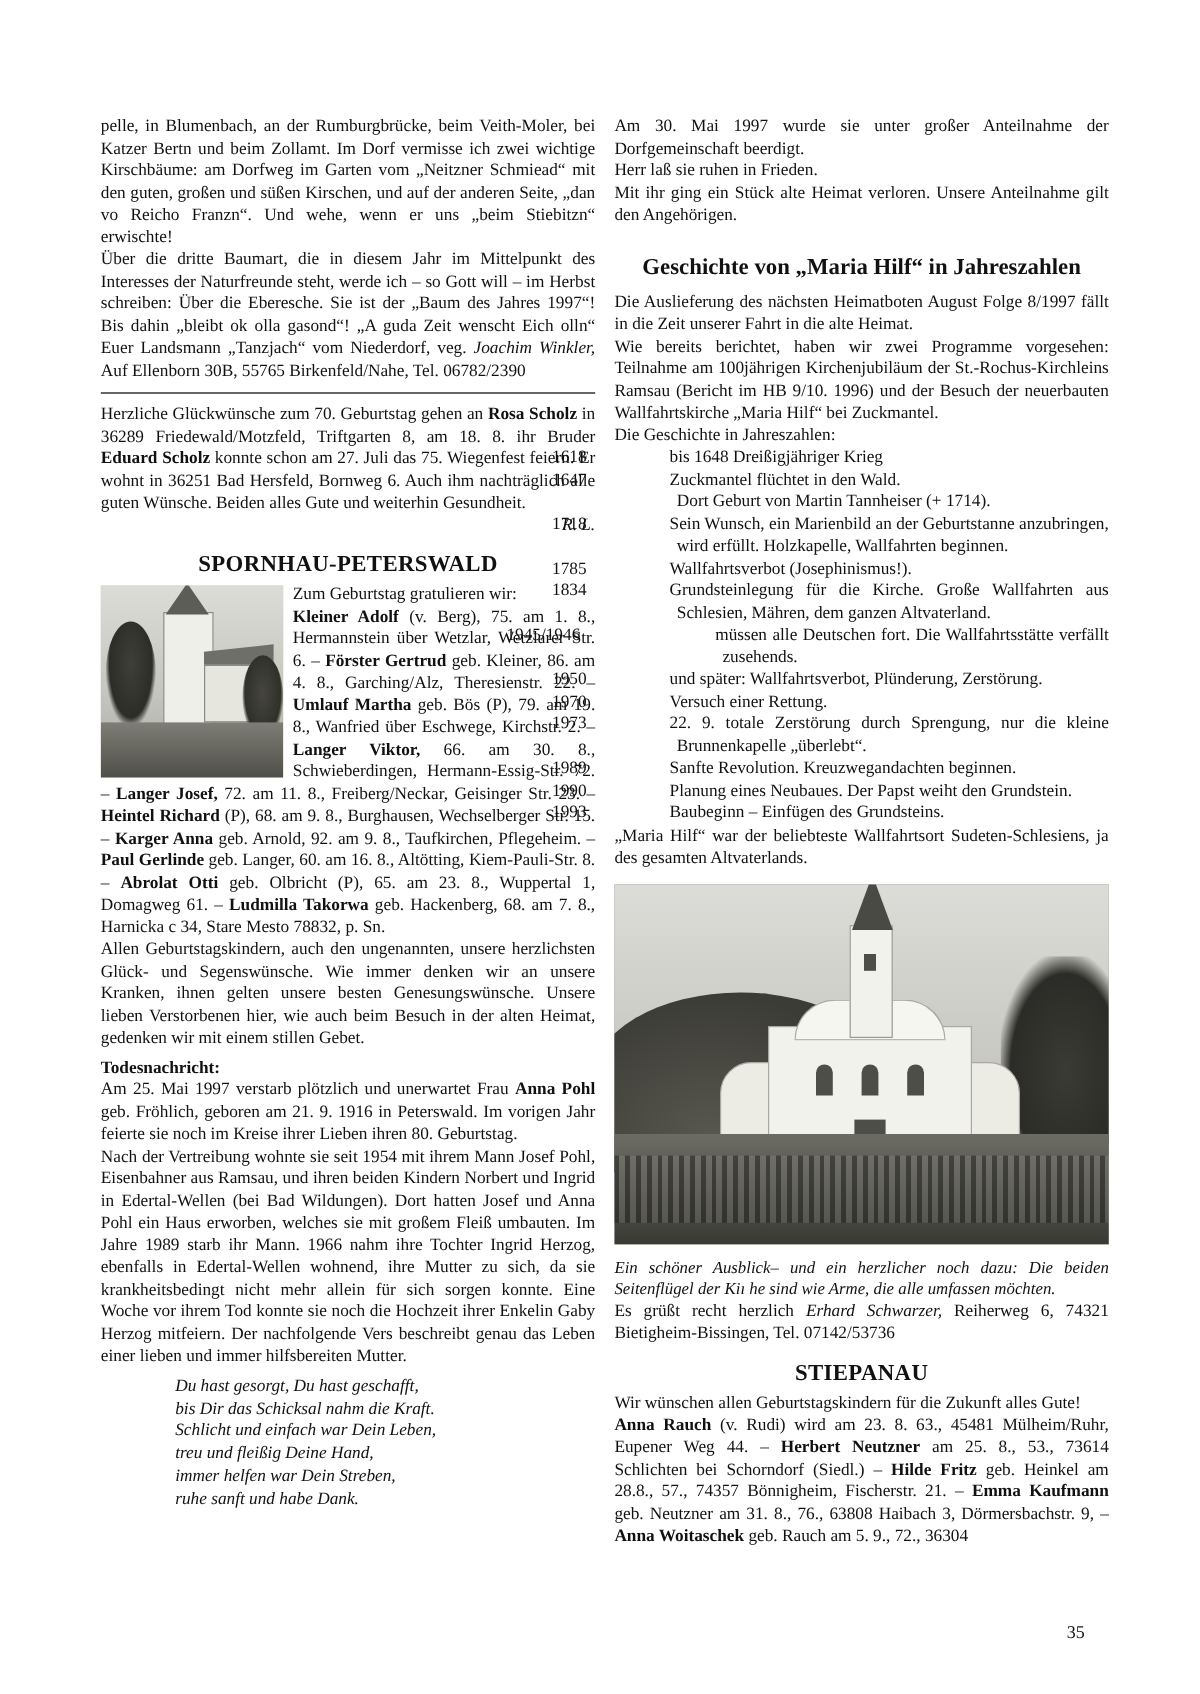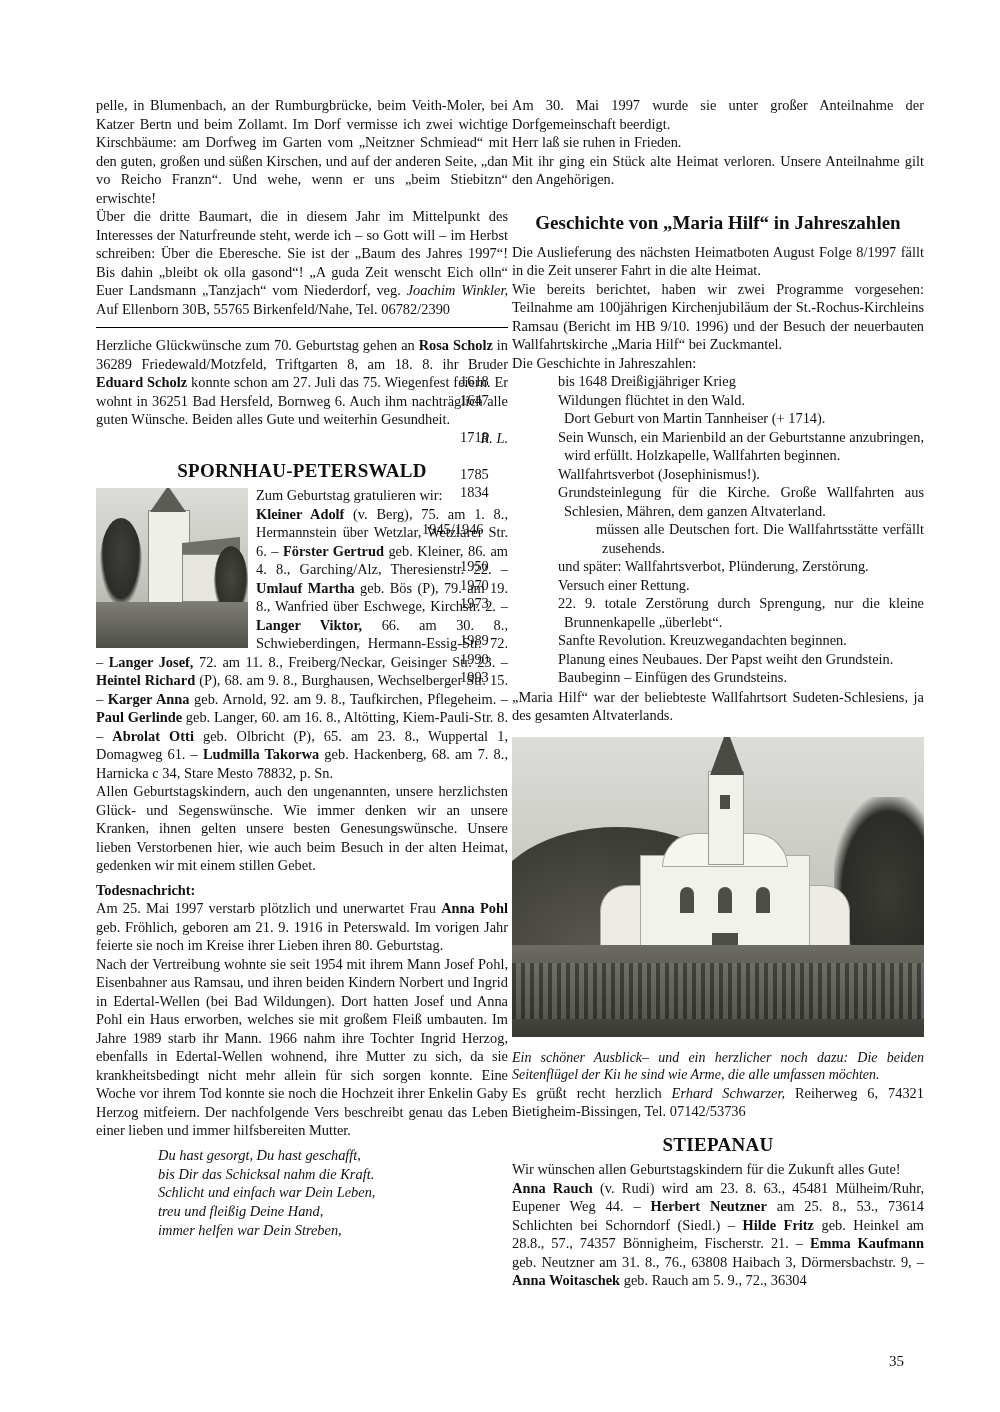--- a/index.html
+++ b/index.html
@@ -22,21 +22,21 @@
     overflow: hidden;
   }
   .col {
     position: absolute;
     top: 96px;
     width: 412px;
     font-size: 14.4px;
     line-height: 1.285;
     text-align: justify;
   }
-  .col-left { left: 96px; }
+  .col-left { left: 84px; }
   .col-right { left: 512px; }
 
   p { margin: 0; }
   .p { margin: 0; }
 
   b, .b { font-weight: bold; }
   i, .i { font-style: italic; }
 
   .hr {
     border: none;
@@ -214,38 +214,39 @@
     <p class="p"><span>Am 25. Mai 1997 verstarb plötzlich und unerwartet Frau </span><b>Anna Pohl</b><span> geb. Fröhlich, geboren am 21. 9. 1916 in Peterswald. Im vorigen Jahr feierte sie noch im Kreise ihrer Lieben ihren 80. Geburtstag.</span></p>
 
     <p class="p">Nach der Vertreibung wohnte sie seit 1954 mit ihrem Mann Josef Pohl, Eisenbahner aus Ramsau, und ihren beiden Kindern Norbert und Ingrid in Edertal-Wellen (bei Bad Wildungen). Dort hatten Josef und Anna Pohl ein Haus erworben, welches sie mit großem Fleiß umbauten. Im Jahre 1989 starb ihr Mann. 1966 nahm ihre Tochter Ingrid Herzog, ebenfalls in Edertal-Wellen wohnend, ihre Mutter zu sich, da sie krankheitsbedingt nicht mehr allein für sich sorgen konnte. Eine Woche vor ihrem Tod konnte sie noch die Hochzeit ihrer Enkelin Gaby Herzog mitfeiern. Der nachfolgende Vers beschreibt genau das Leben einer lieben und immer hilfsbereiten Mutter.</p>
 
     <div class="poem" id="memorial-poem">
         <div>Du hast gesorgt, Du hast geschafft,</div>
         <div>bis Dir das Schicksal nahm die Kraft.</div>
         <div>Schlicht und einfach war Dein Leben,</div>
         <div>treu und fleißig Deine Hand,</div>
         <div>immer helfen war Dein Streben,</div>
+        <div>ruhe sanft und habe Dank.</div>
       </div>
   </div>
 
   <div class="col col-right">
 
     <p class="p">Am 30. Mai 1997 wurde sie unter großer Anteilnahme der Dorfgemeinschaft beerdigt.</p>
     <p class="p">Herr laß sie ruhen in Frieden.</p>
     <p class="p">Mit ihr ging ein Stück alte Heimat verloren. Unsere Anteilnahme gilt den Angehörigen.</p>
 
     <div class="sec-head-big">Geschichte von „Maria Hilf“ in Jahreszahlen</div>
 
     <p class="p">Die Auslieferung des nächsten Heimatboten August Folge 8/1997 fällt in die Zeit unserer Fahrt in die alte Heimat.</p>
     <p class="p">Wie bereits berichtet, haben wir zwei Programme vorgesehen: Teilnahme am 100jährigen Kirchenjubiläum der St.-Rochus-Kirchleins Ramsau (Bericht im HB 9/10. 1996) und der Besuch der neuerbauten Wallfahrtskirche „Maria Hilf“ bei Zuckmantel.</p>
     <p class="p">Die Geschichte in Jahreszahlen:</p>
 
     <div class="chron" id="chronology-list">
         <div class="chron-row"><span class="chron-year">1618</span><span>bis 1648 Dreißigjähriger Krieg</span></div>
-        <div class="chron-row"><span class="chron-year">1647</span><span>Wildungen flüchtet in den Wald.</span></div>
+        <div class="chron-row"><span class="chron-year">1647</span><span>Zuckmantel flüchtet in den Wald.</span></div>
         <div class="chron-sub">Dort Geburt von Martin Tannheiser (+ 1714).</div>
         <div class="chron-row"><span class="chron-year">1718</span><span>Sein Wunsch, ein Marienbild an der Geburtstanne anzubringen, wird erfüllt. Holzkapelle, Wallfahrten beginnen.</span></div>
         <div class="chron-row"><span class="chron-year">1785</span><span>Wallfahrtsverbot (Josephinismus!).</span></div>
         <div class="chron-row"><span class="chron-year">1834</span><span>Grundsteinlegung für die Kirche. Große Wallfahrten aus Schlesien, Mähren, dem ganzen Altvaterland.</span></div>
         <div class="chron-row" style="text-indent: -90px; padding-left: 90px;"><span class="chron-year" style="width: 84px;">1945/1946</span><span>müssen alle Deutschen fort. Die Wallfahrtsstätte verfällt zusehends.</span></div>
         <div class="chron-row"><span class="chron-year">1950</span><span>und später: Wallfahrtsverbot, Plünderung, Zerstörung.</span></div>
         <div class="chron-row"><span class="chron-year">1970</span><span>Versuch einer Rettung.</span></div>
         <div class="chron-row"><span class="chron-year">1973</span><span>22. 9. totale Zerstörung durch Sprengung, nur die kleine Brunnenkapelle „überlebt“.</span></div>
         <div class="chron-row"><span class="chron-year">1989</span><span>Sanfte Revolution. Kreuzwegandachten beginnen.</span></div>
         <div class="chron-row"><span class="chron-year">1990</span><span>Planung eines Neubaues. Der Papst weiht den Grundstein.</span></div>

